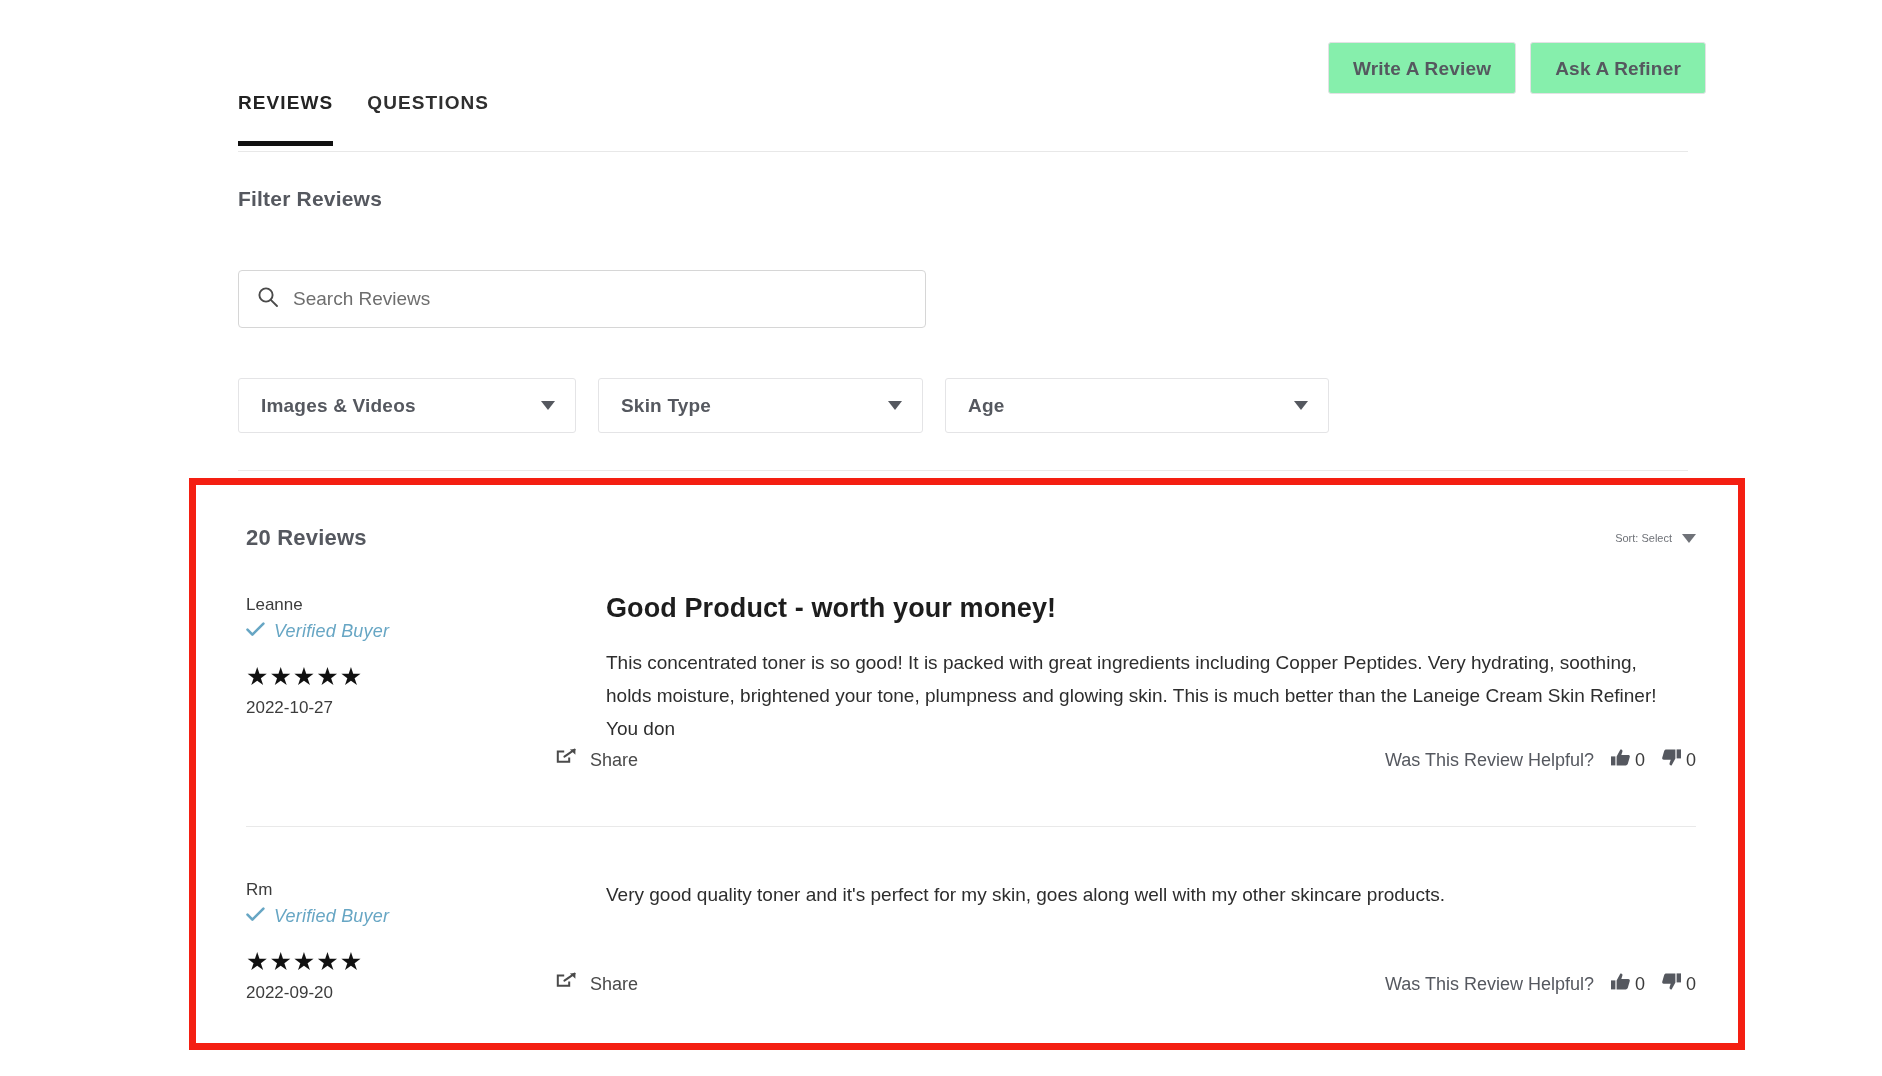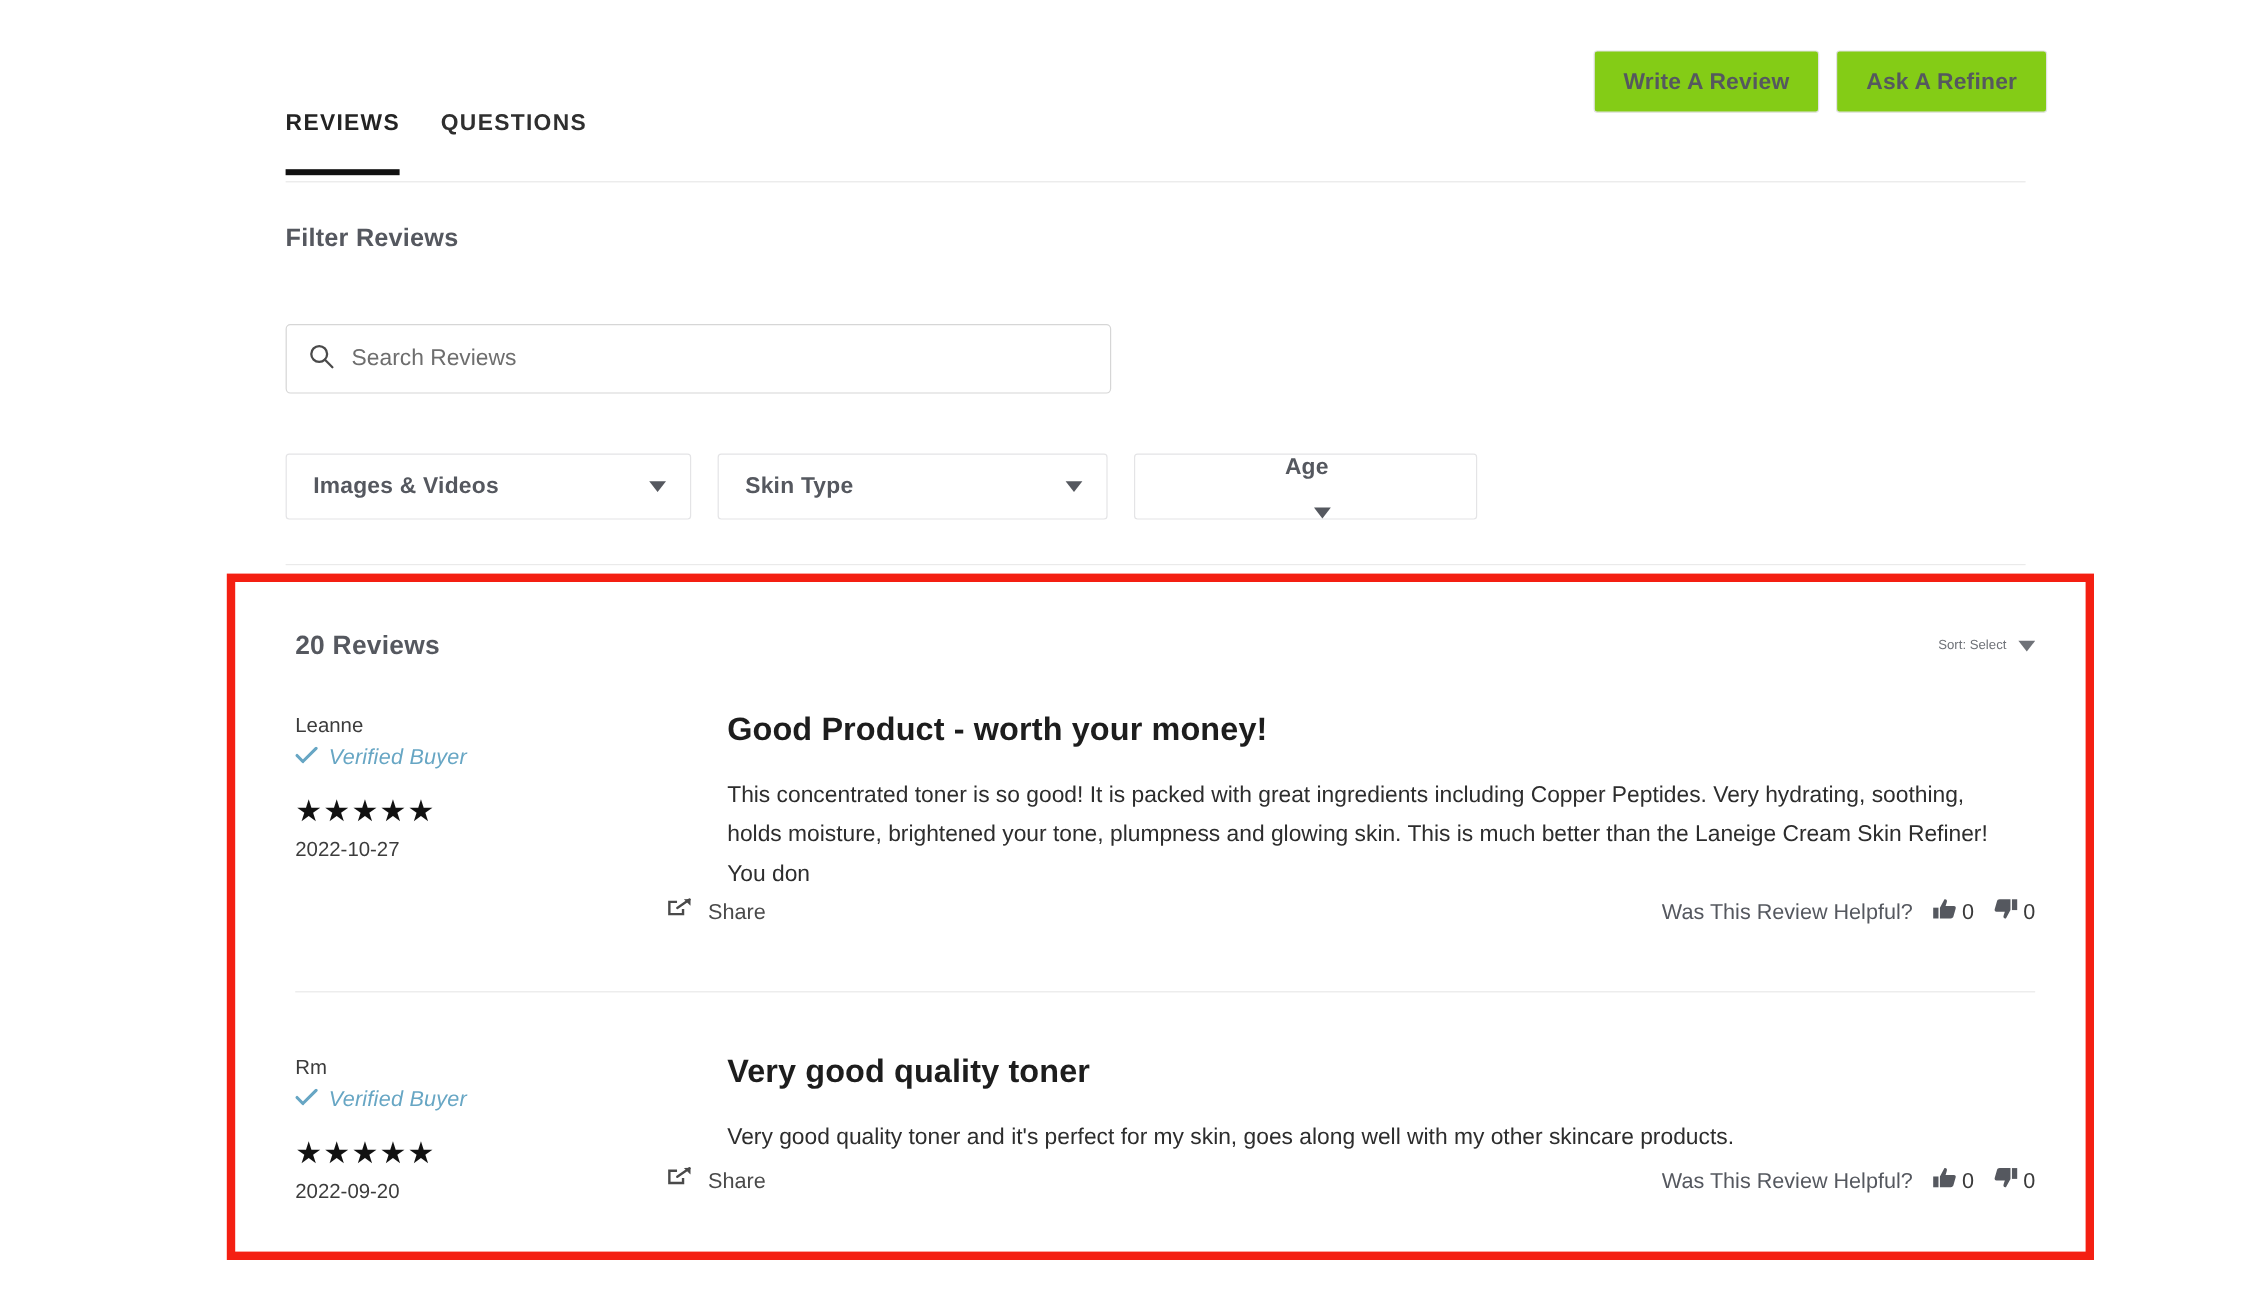--- a/index.html
+++ b/index.html
@@ -26,21 +26,21 @@
   
   .top-actions {
     position: absolute;
     right: 176px;
     top: 42px;
     display: flex;
     gap: 14px;
   }
   .ghost-btn {
     border: 1px solid #e2e2e4;
-    background: #84cc16;
+    background: #86efac;
     border-radius: 3px;
     padding: 0 24px;
     height: 52px;
     line-height: 52px;
     font-size: 19px;
     font-weight: bold;
     color: #55585f;
     letter-spacing: .2px;
     cursor: pointer;
     white-space: nowrap;
@@ -149,21 +149,21 @@
   .caret {
     width: 0; height: 0;
     border-left: 7px solid transparent;
     border-right: 7px solid transparent;
     border-top: 9px solid #55585f;
     margin-left: 26px;
   }
   .fw-0 { width: 338px; }
   .fw-1 { width: 338px; }
   .fw-2 { width: 325px; }
-  .fw-3 { width: 286px; flex-direction: column; }
+  .fw-3 { width: 384px; }
 
   .filter-panel-edge {
     position: absolute;
     left: 238px;
     top: 470px;
     width: 1450px;
     height: 1px;
     background: #eaeaea;
   }
 
@@ -431,21 +431,20 @@
             <svg width="19" height="15" viewBox="0 0 19 15">
               <polyline points="1.5,7.6 6.4,12.6 17.4,1.6" fill="none" stroke="#67a6c4" stroke-width="2.6" stroke-linecap="round" stroke-linejoin="round"></polyline>
             </svg>
           </span>
           <span>Verified Buyer</span>
         </div>
         <div class="stars">★★★★★</div>
         <div class="review-date">2022-09-20</div>
       </div>
       <div class="review-body">
-        <div class="review-title">Very good quality toner</div>
         <div class="review-text">Very good quality toner and it's perfect for my skin, goes along well with my other skincare products.</div>
       </div>
     </div>
 
     <div class="review-actions actions-2">
       <div class="share-btn">
         <span>
           <svg width="21" height="19" viewBox="0 0 21 19">
             <path d="M13.2 9.6 V13.8 H1.8 V3.6 H8.2" fill="none" stroke="#4a4a4a" stroke-width="2"></path>
             <path d="M8.4 8.6 L18.6 1.6" fill="none" stroke="#4a4a4a" stroke-width="2" stroke-linecap="round"></path>

